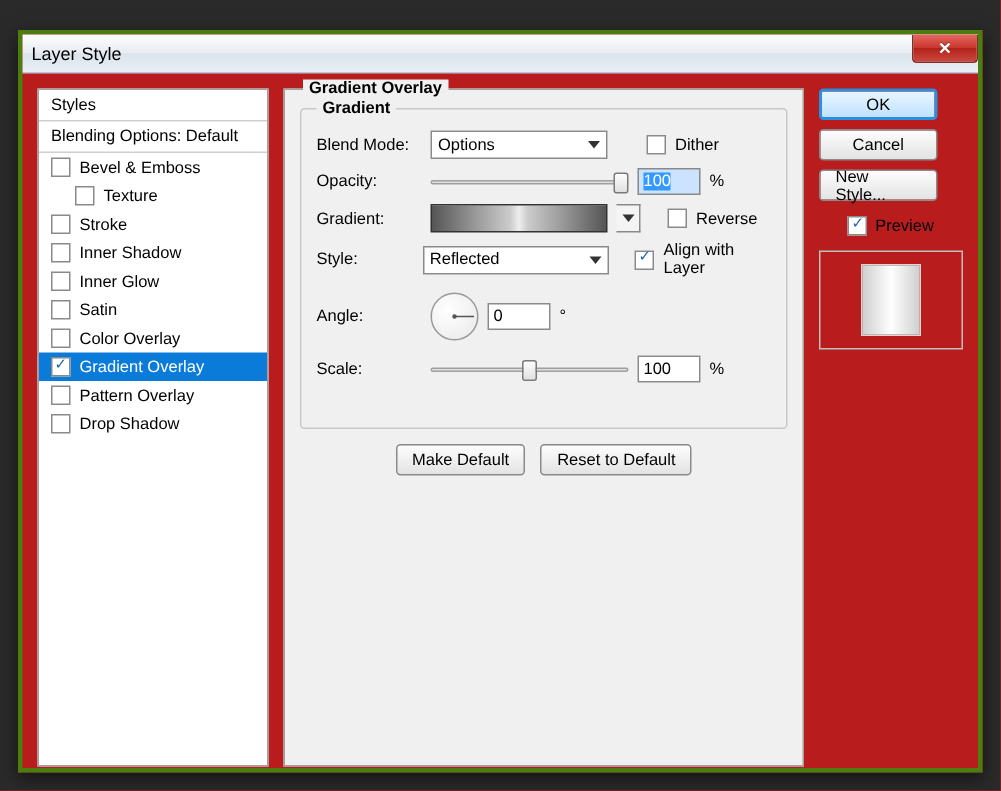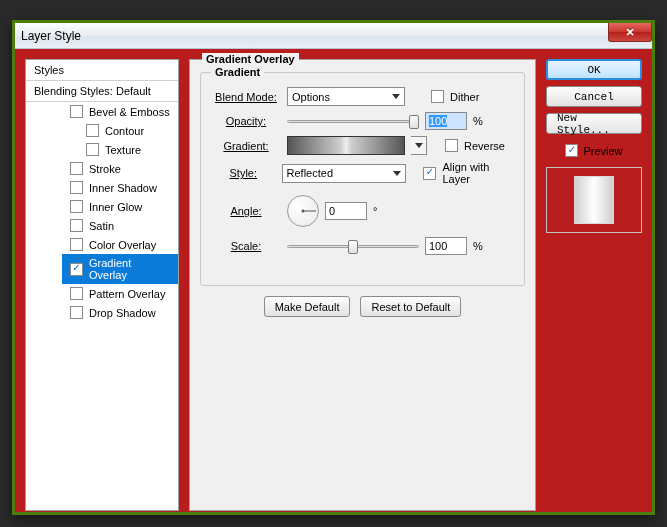--- a/index.html
+++ b/index.html
@@ -7,83 +7,79 @@
 .window { position: absolute; left: 12px; top: 20px; width: 643px; height: 495px; background: #b91c1c; border: 3px solid #4d7c0f; box-shadow: 0 4px 12px rgba(0,0,0,0.5); }
 .titlebar { height: 26px; background: linear-gradient(#fdfdfd, #e7ecf1 50%, #dbe3ec 51%, #e8eff6); border-bottom: 1px solid #b9c6d6; position: relative; display: flex; align-items: center; padding: 0 6px; }
 .titlebar-title { font-size: 12px; color: #000; }
 .close-btn { position: absolute; right: 0; top: 0; width: 44px; height: 19px; background: linear-gradient(#e66963, #c8352c 50%, #b2221a 51%, #cd473e); border: 1px solid #8a2a24; border-top: none; border-radius: 0 0 3px 3px; color: #fff; display: flex; align-items: center; justify-content: center; font-weight: bold; text-shadow: 0 -1px 0 rgba(0,0,0,0.4); }
 .body { padding: 10px; display: flex; gap: 10px; }
 
 
 .styles-panel { width: 154px; border: 1px solid #a0a0a0; background: #fff; height: 452px; }
 .styles-header { padding: 4px 8px; border-bottom: 1px solid #d0d0d0; cursor: default; }
 .blending-row { padding: 4px 8px; border-bottom: 1px solid #d0d0d0; cursor: default; }
-.style-item { display: flex; align-items: center; gap: 6px; padding: 3px 8px 3px 8px; cursor: default; margin-left: 36px; }
+.style-item { display: flex; align-items: center; gap: 6px; padding: 3px 8px 3px 8px; cursor: default; }
 .style-item.selected { background: #0a7bd8; color: #fff; }
 .style-item.sub { padding-left: 24px; }
 .chk { width: 13px; height: 13px; border: 1px solid #8a8a8a; background: #fff; display: inline-flex; align-items: center; justify-content: center; flex-shrink: 0; }
 .chk.checked::after { content: "✓"; font-size: 10px; color: #2060c0; line-height: 1; position: relative; top: -1px; }
 .style-item.selected .chk.checked::after { color: #2060c0; }
 
 
 .settings-panel { flex: 1; border: 1px solid #a0a0a0; background: #f0f0f0; height: 452px; padding: 0; position: relative; }
 .fieldset-title { position: absolute; top: -7px; left: 12px; background: #f0f0f0; padding: 0 4px; font-weight: bold; color: #000; }
 .inner-group { margin: 12px 10px 10px 10px; border: 1px solid #c8c8c8; border-radius: 3px; padding: 8px 10px 24px 10px; position: relative; }
 .inner-group .group-title { position: absolute; top: -7px; left: 10px; background: #f0f0f0; padding: 0 4px; font-weight: bold; }
 .row { display: flex; align-items: center; margin: 6px 0; gap: 6px; }
-.label { width: 70px; text-align: center; color: #000; text-decoration: underline; }
+.label { width: 70px; text-align: left; color: #000; }
 .dropdown { border: 1px solid #8a8a8a; background: #fff; height: 19px; display: flex; align-items: center; padding: 0 4px; position: relative; }
 .dropdown .arrow { margin-left: auto; width: 0; height: 0; border-left: 4px solid transparent; border-right: 4px solid transparent; border-top: 5px solid #333; }
 .slider { flex: 1; height: 18px; position: relative; }
 .slider-track { position: absolute; left: 0; right: 0; top: 8px; height: 3px; background: #ddd; border: 1px solid #a0a0a0; border-radius: 2px; }
 .slider-thumb { position: absolute; top: 3px; width: 10px; height: 14px; background: linear-gradient(#fdfdfd, #e0e0e0); border: 1px solid #7a7a7a; border-radius: 2px; }
 .numbox { width: 42px; height: 18px; border: 1px solid #8a8a8a; background: #fff; padding: 0 3px; display: flex; align-items: center; }
 .numbox.sel { background: #cbe3ff; }
 .numbox.sel span { background: #3399ff; color: #fff; }
 .gradient-swatch { width: 118px; height: 19px; border: 1px solid #333; background: linear-gradient(90deg, #555 0%, #999 25%, #ccc 45%, #eee 50%, #ccc 55%, #999 75%, #555 100%); display: flex; }
 .gradient-dd { width: 16px; height: 19px; border: 1px solid #8a8a8a; border-left: none; background: #f4f4f4; display: flex; align-items: center; justify-content: center; }
 .gradient-dd .arrow { width: 0; height: 0; border-left: 4px solid transparent; border-right: 4px solid transparent; border-top: 5px solid #333; }
 .angle-dial { width: 32px; height: 32px; border: 1px solid #9a9a9a; border-radius: 50%; background: radial-gradient(circle at 35% 35%, #fff, #e8e8e8); position: relative; }
 .angle-dial::before { content:""; position:absolute; left:50%; top:50%; width:3px; height:3px; background:#555; border-radius:50%; transform:translate(-50%,-50%); }
 .angle-dial::after { content: ""; position: absolute; left: 50%; top: 50%; width: 13px; height: 1px; background: #555; transform-origin: left center; transform: translateY(-50%) rotate(0deg); }
 .btn { height: 21px; border: 1px solid #8a8a8a; background: linear-gradient(#fdfdfd, #e3e3e3); border-radius: 3px; padding: 0 10px; display: inline-flex; align-items: center; justify-content: center; cursor: pointer; }
 .btns-row { display: flex; gap: 10px; justify-content: center; margin-top: 10px; }
 
 
 .right-panel { width: 96px; display: flex; flex-direction: column; gap: 6px; align-items: stretch; }
-.right-panel .btn { width: 96px; font-family: Liberation Mono, monospace; }
+.right-panel .btn { width: 79px; }
 .btn.primary { border: 2px solid #2b8fe0; background: linear-gradient(#e9f5ff, #bfe2ff); }
 .preview-chk-row { display: flex; align-items: center; gap: 5px; margin-top: 4px; justify-content: center; }
 .preview-swatch-wrap { border: 1px solid #c0c0c0; padding: 8px; height: 66px; display: flex; align-items: center; justify-content: center; margin-top: 4px; }
 .preview-swatch { width: 40px; height: 48px; background: linear-gradient(90deg, #cfcfcf 0%, #fff 50%, #cfcfcf 100%); border: 1px solid #d8d8d8; }
 </style>
 </head>
 <body>
 
 <div class="window">
   <div class="titlebar">
     <span class="titlebar-title">Layer Style</span>
     <div class="close-btn">
       <span>✕</span>
     </div>
   </div>
 
   <div class="body">
 
     <div class="styles-panel">
       <div class="styles-header">Styles</div>
-      <div class="blending-row">Blending Styles: Default</div>
+      <div class="blending-row">Blending Options: Default</div>
       <div id="styles-list">
           <div class="style-item">
             <span class="chk"></span>
             <span>Bevel &amp; Emboss</span>
-          </div>
-          <div class="style-item sub">
-            <span class="chk"></span>
-            <span>Contour</span>
           </div>
           <div class="style-item sub">
             <span class="chk"></span>
             <span>Texture</span>
           </div>
           <div class="style-item">
             <span class="chk"></span>
             <span>Stroke</span>
           </div>
           <div class="style-item">

